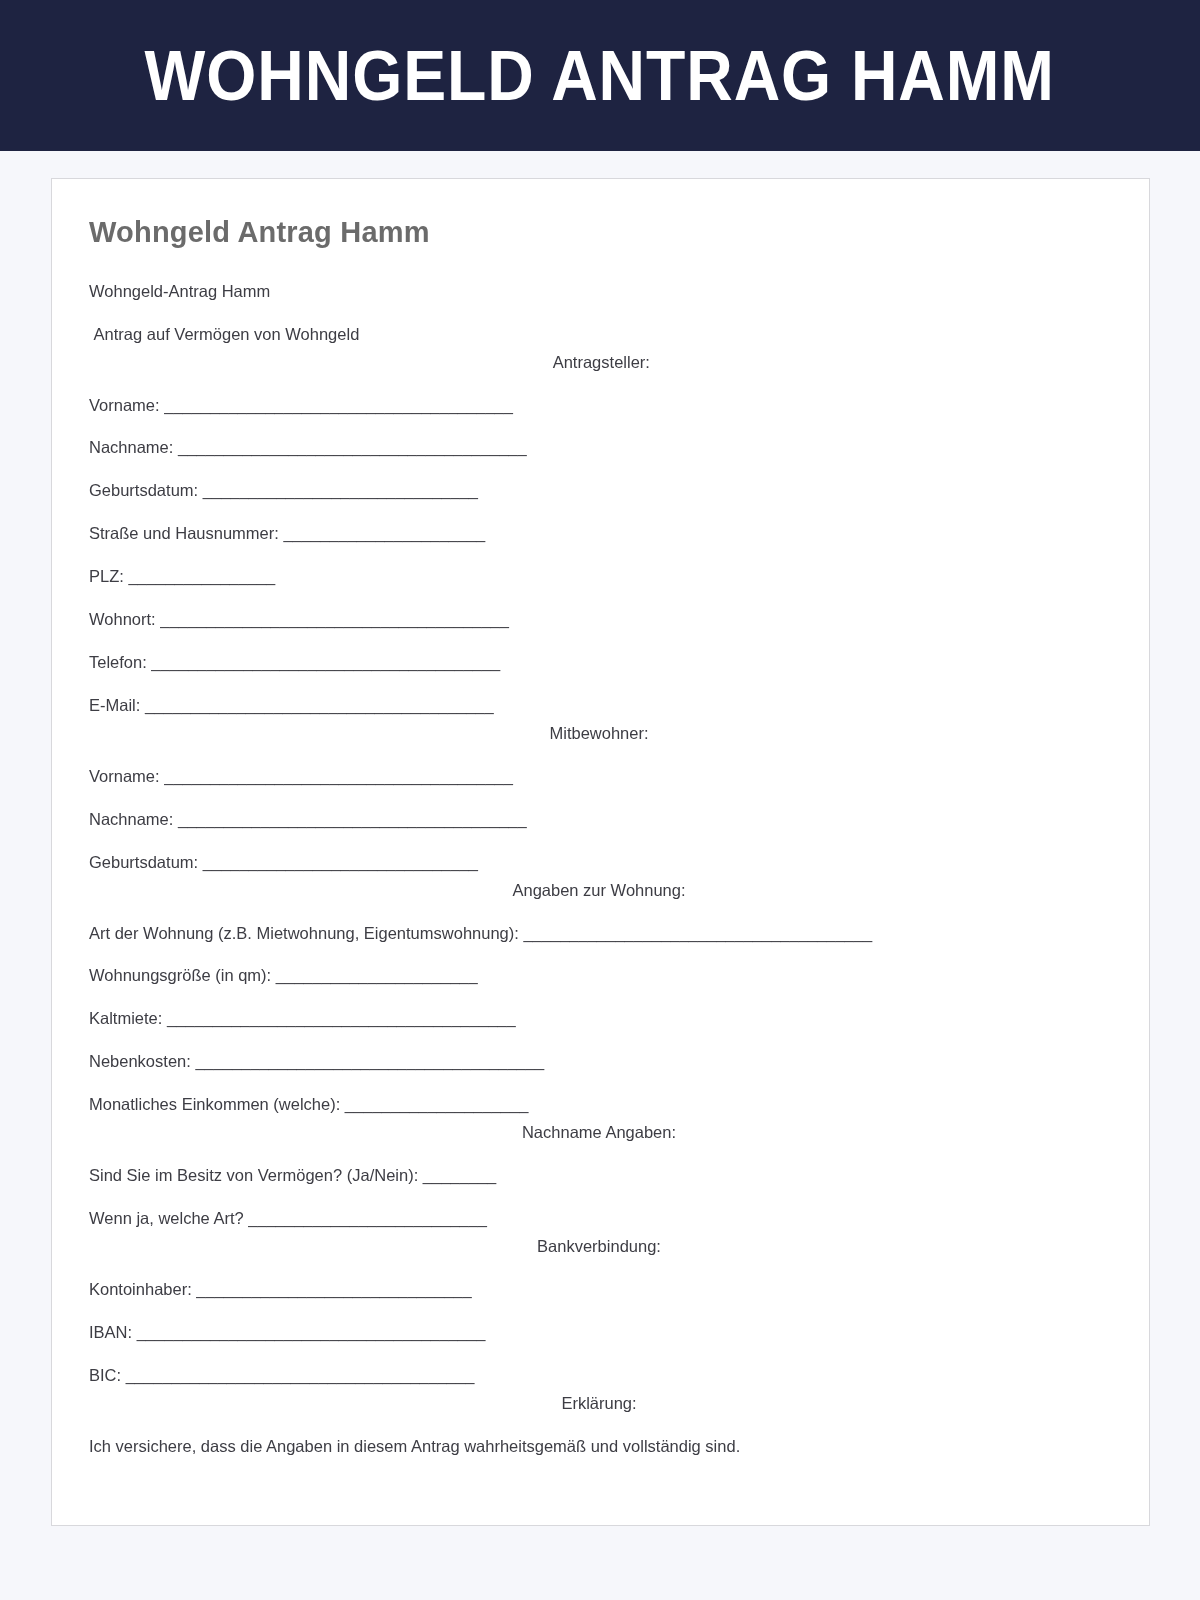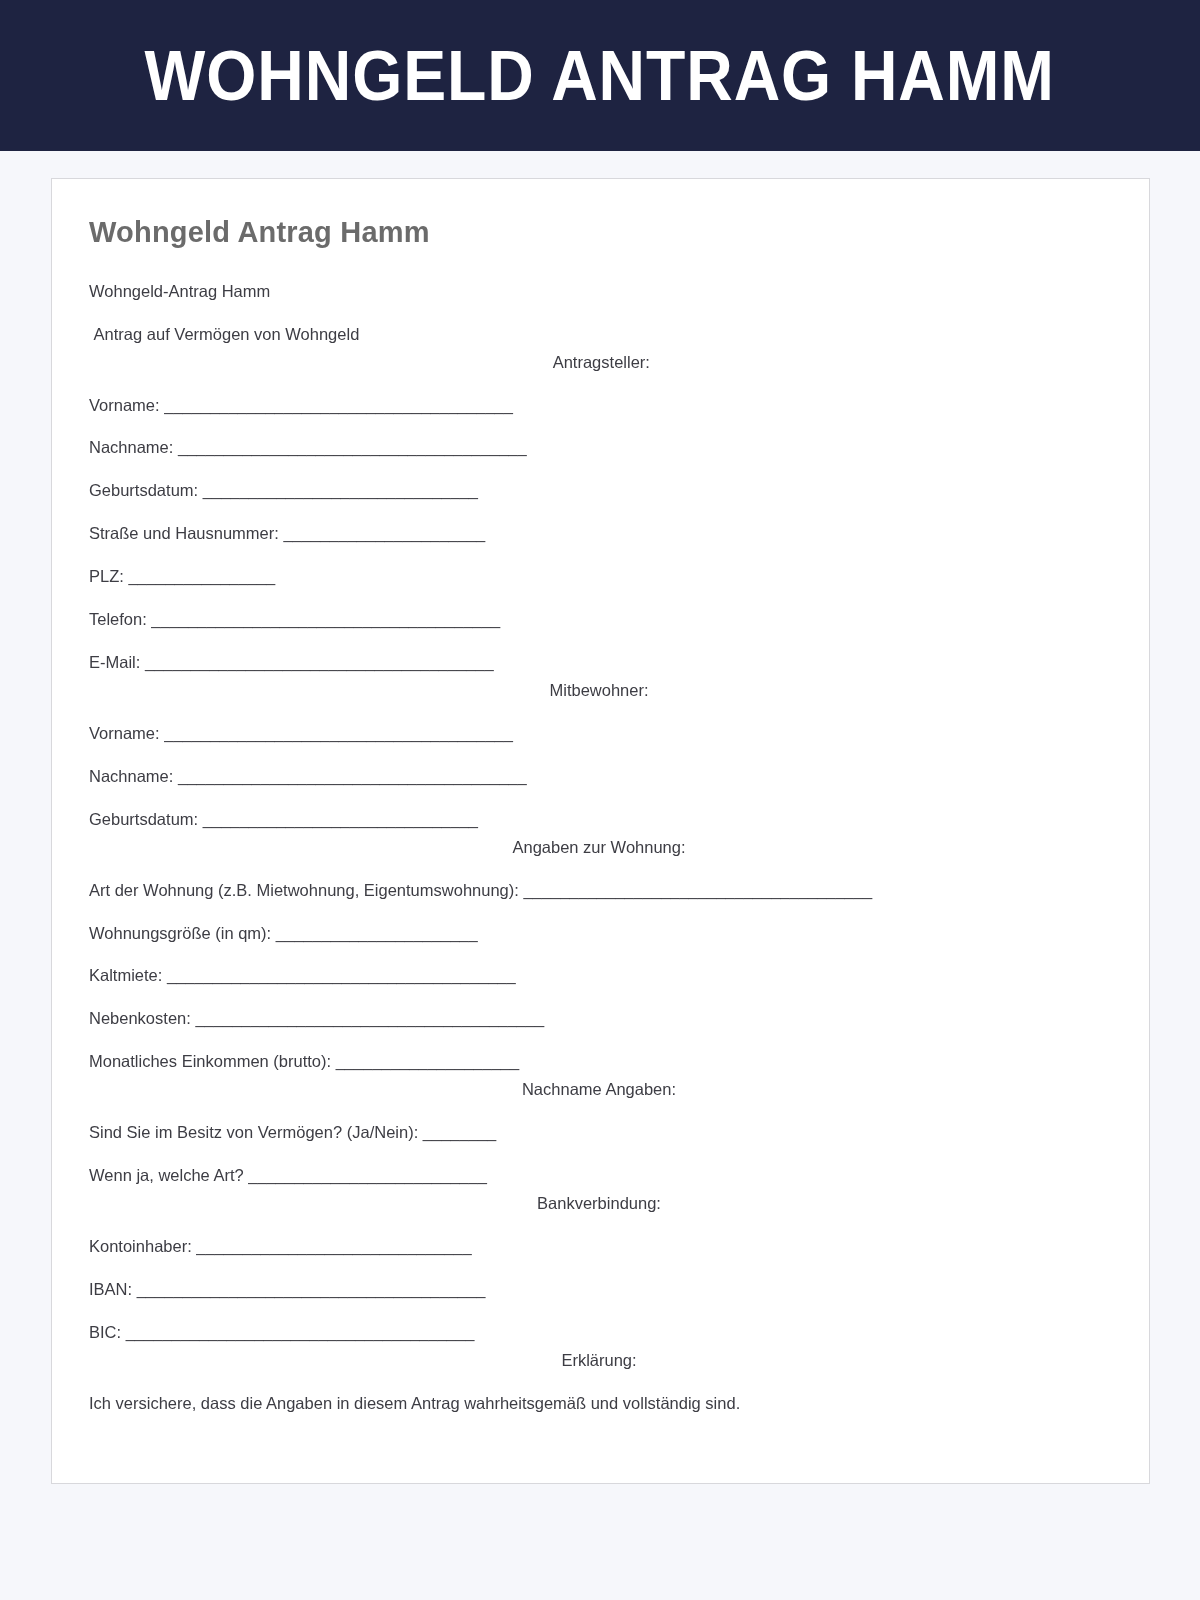--- a/index.html
+++ b/index.html
@@ -103,32 +103,33 @@
       <div class="doc-body" id="doc-lines">
 
       <p class="line">Wohngeld-Antrag Hamm</p>
           <p class="line"> Antrag auf Vermögen von Wohngeld</p>
           <p class="line tight"> Antragsteller:</p>
           <p class="line">Vorname: ______________________________________</p>
           <p class="line">Nachname: ______________________________________</p>
           <p class="line">Geburtsdatum: ______________________________</p>
           <p class="line">Straße und Hausnummer: ______________________</p>
           <p class="line">PLZ: ________________</p>
+          <p class="line">Wohnort: ______________________________________</p>
           <p class="line">Telefon: ______________________________________</p>
           <p class="line">E-Mail: ______________________________________</p>
           <p class="line tight">Mitbewohner:</p>
           <p class="line">Vorname: ______________________________________</p>
           <p class="line">Nachname: ______________________________________</p>
           <p class="line">Geburtsdatum: ______________________________</p>
           <p class="line tight">Angaben zur Wohnung:</p>
           <p class="line">Art der Wohnung (z.B. Mietwohnung, Eigentumswohnung): ______________________________________</p>
           <p class="line">Wohnungsgröße (in qm): ______________________</p>
           <p class="line">Kaltmiete: ______________________________________</p>
           <p class="line">Nebenkosten: ______________________________________</p>
-          <p class="line">Monatliches Einkommen (brutto): ____________________</p>
+          <p class="line">Monatliches Einkommen (welche): ____________________</p>
           <p class="line tight">Nachname Angaben:</p>
           <p class="line">Sind Sie im Besitz von Vermögen? (Ja/Nein): ________</p>
           <p class="line">Wenn ja, welche Art? __________________________</p>
           <p class="line tight">Bankverbindung:</p>
           <p class="line">Kontoinhaber: ______________________________</p>
           <p class="line">IBAN: ______________________________________</p>
           <p class="line">BIC: ______________________________________</p>
           <p class="line tight">Erklärung:</p>
           <p class="line last">Ich versichere, dass die Angaben in diesem Antrag wahrheitsgemäß und vollständig sind.</p>
         </div>

